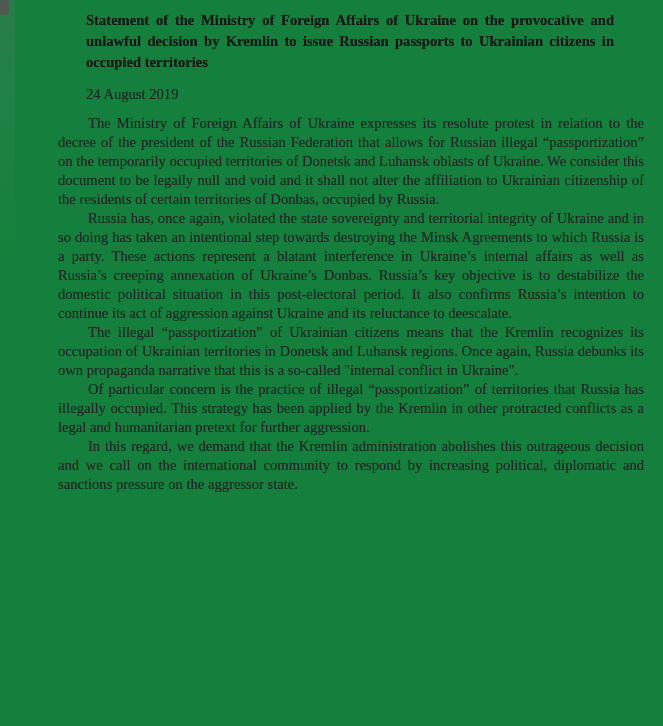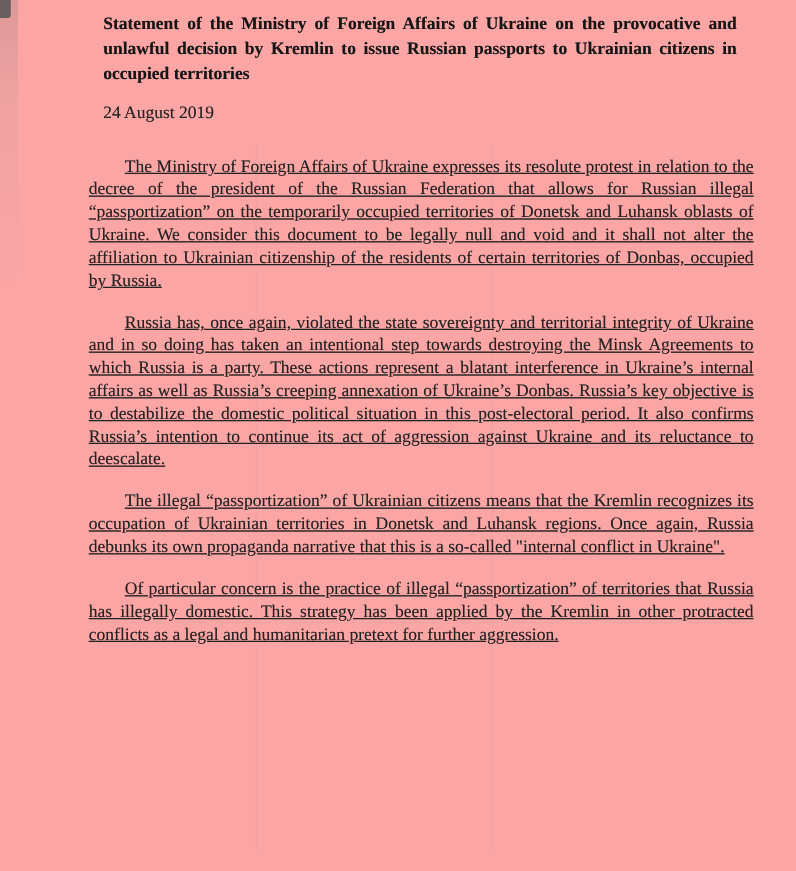--- a/index.html
+++ b/index.html
@@ -4,21 +4,21 @@
 <style>
   html, body {
     margin: 0;
     padding: 0;
     background: #ffffff;
   }
   .page {
     position: relative;
     width: 663px;
     height: 726px;
-    background: #fca5a5;
+    background: #15803d;
     overflow: hidden;
     font-family: "Liberation Serif", "DejaVu Serif", serif;
     color: #232323;
   }
   
   .corner-mark {
     position: absolute;
     left: 0;
     top: 0;
     width: 9px;
@@ -76,39 +76,39 @@
     position: absolute;
     left: 58px;
     top: 114px;
     width: 586px;
     font-size: 14.6px;
     line-height: 19px;
     text-align: justify;
     text-shadow: 0 0 0.4px rgba(30,30,30,0.45);
   }
   .body-text p {
-    margin: 16px;
+    margin: 0;
     text-indent: 30px;
-    text-decoration: underline;
   }
 </style>
 </head>
 <body>
 
 <div class="page">
 
   <div class="corner-mark"></div>
   <div class="edge-strip"></div>
   <div class="scan-line l1"></div>
   <div class="scan-line l2"></div>
 
   <h1 class="title">Statement of the Ministry of Foreign Affairs of Ukraine on the provocative and unlawful decision by Kremlin to issue Russian passports to Ukrainian citizens in occupied territories</h1>
 
   <p class="date">24 August 2019</p>
 
   <div class="body-text">
     <p>The Ministry of Foreign Affairs of Ukraine expresses its resolute protest in relation to the decree of the president of the Russian Federation that allows for Russian illegal “passportization” on the temporarily occupied territories of Donetsk and Luhansk oblasts of Ukraine. We consider this document to be legally null and void and it shall not alter the affiliation to Ukrainian citizenship of the residents of certain territories of Donbas, occupied by Russia.</p>
     <p>Russia has, once again, violated the state sovereignty and territorial integrity of Ukraine and in so doing has taken an intentional step towards destroying the Minsk Agreements to which Russia is a party. These actions represent a blatant interference in Ukraine’s internal affairs as well as Russia’s creeping annexation of Ukraine’s Donbas. Russia’s key objective is to destabilize the domestic political situation in this post-electoral period. It also confirms Russia’s intention to continue its act of aggression against Ukraine and its reluctance to deescalate.</p>
     <p>The illegal “passportization” of Ukrainian citizens means that the Kremlin recognizes its occupation of Ukrainian territories in Donetsk and Luhansk regions. Once again, Russia debunks its own propaganda narrative that this is a so-called "internal conflict in Ukraine".</p>
-    <p>Of particular concern is the practice of illegal “passportization” of territories that Russia has illegally domestic. This strategy has been applied by the Kremlin in other protracted conflicts as a legal and humanitarian pretext for further aggression.</p>
+    <p>Of particular concern is the practice of illegal “passportization” of territories that Russia has illegally occupied. This strategy has been applied by the Kremlin in other protracted conflicts as a legal and humanitarian pretext for further aggression.</p>
+    <p>In this regard, we demand that the Kremlin administration abolishes this outrageous decision and we call on the international community to respond by increasing political, diplomatic and sanctions pressure on the aggressor state.</p>
   </div>
 
 </div>
 
 </body></html>

